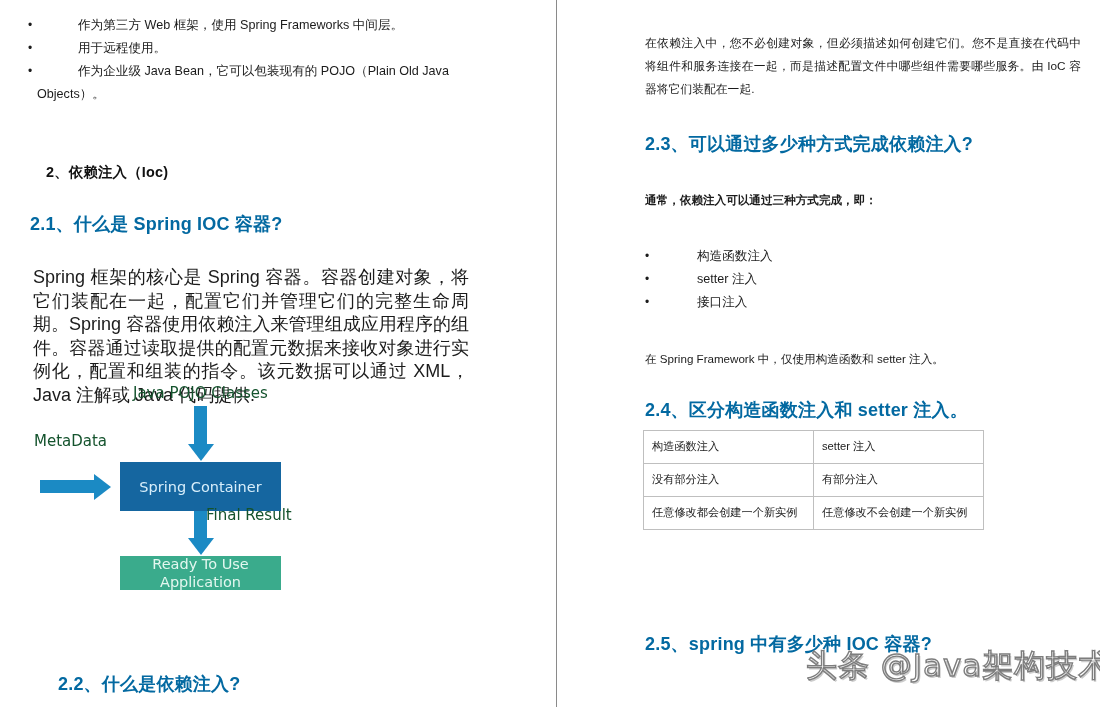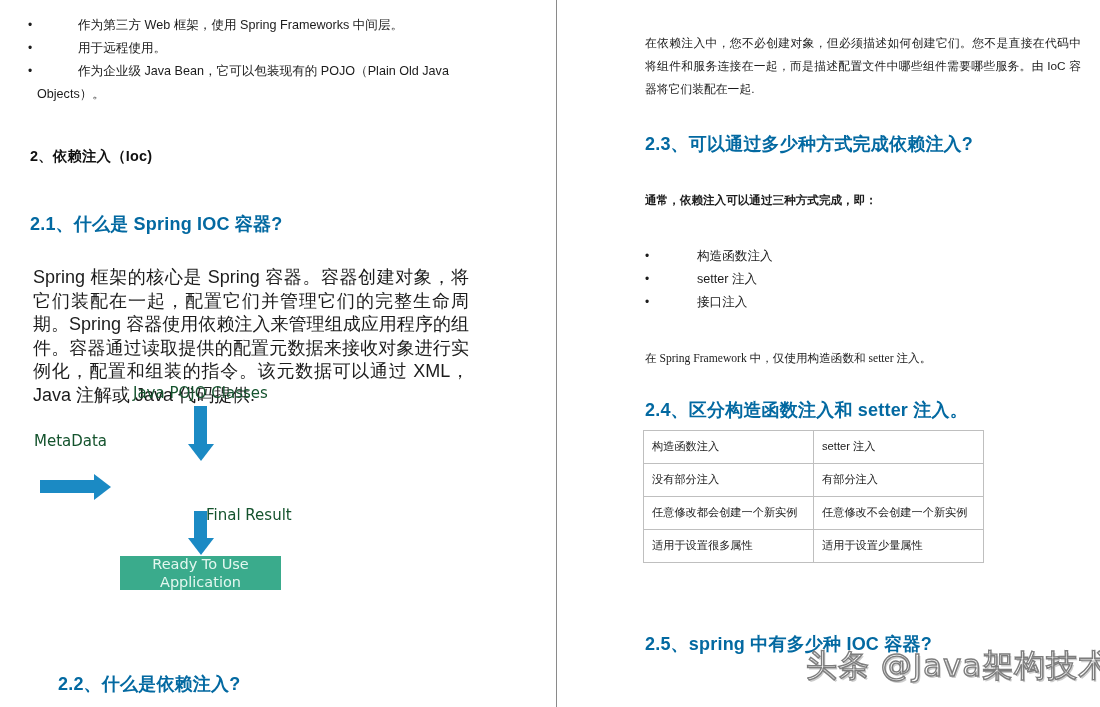--- a/index.html
+++ b/index.html
@@ -57,21 +57,21 @@
   .bullet-row .btext .cont {
     display: block;
     margin-left: -41px;
   }
 
   .h-main {
     font-size: 14.4px;
     font-weight: bold;
     letter-spacing: .2px;
     color: #111;
-    margin: 0;
+    margin: 16px;
   }
   .h-sub {
     font-size: 18px;
     font-weight: bold;
     letter-spacing: .2px;
     color: #0369a1;
     margin: 0;
   }
   .para {
     font-size: 18px;
@@ -100,21 +100,21 @@
   .L-h21      { position: absolute; left: 30px;  top: 212px; }
   .L-para     { position: absolute; left: 33px;  top: 266px; width: 436px; }
   .L-figure   { position: absolute; left: 28px;  top: 384px; width: 310px; height: 230px; }
   .L-h22      { position: absolute; left: 30px;  top: 672px; margin-left: 28px; }
 
   
   .R-para1    { position: absolute; left: 645px; top: 32px;  width: 436px; }
   .R-h23      { position: absolute; left: 645px; top: 132px; }
   .R-note1    { position: absolute; left: 645px; top: 190px; font-weight: bold; }
   .R-bullets  { position: absolute; left: 645px; top: 245px; width: 430px; }
-  .R-note2    { position: absolute; left: 645px; top: 349px; font-family: Liberation Serif, serif; }
+  .R-note2    { position: absolute; left: 645px; top: 349px; }
   .R-h24      { position: absolute; left: 645px; top: 398px; }
   .R-table    { position: absolute; left: 643px; top: 430px; width: 308px; }
   .R-h25      { position: absolute; left: 645px; top: 632px; }
   .watermark  { position: absolute; left: 806px; top: 645px; }
 
   
   table.cmp {
     border-collapse: collapse;
     width: 308px;
     table-layout: fixed;
@@ -236,20 +236,23 @@
 
         <span class="fig-label lbl-pojo">Java POJO Classes</span>
 
         <div class="arrow-shaft-v" style="left:166px; top:22px; height:40px; background:#1b8ac4;"></div>
         <div class="arrow-head-v" style="left:159.5px; top:60px; border-top:17px solid #1b8ac4;"></div>
 
         <span class="fig-label lbl-meta">MetaData</span>
         <div class="arrow-shaft-h" style="left:12px; top:96px; width:55px; background:#1b8ac4;"></div>
         <div class="arrow-head-h" style="left:66px; top:89.5px; border-left:17px solid #1b8ac4;"></div>
 
+        <div class="box box-container" style="background:#1566a0;">
+          <span>Spring Container</span>
+        </div>
 
         <span class="fig-label lbl-final">Final Result</span>
         <div class="arrow-shaft-v" style="left:166px; top:127px; height:29px; background:#1b8ac4;"></div>
         <div class="arrow-head-v" style="left:159.5px; top:154px; border-top:17px solid #1b8ac4;"></div>
 
         <div class="box box-app" style="background:#3aab8c;">
           <span><span>Ready To Use</span><br><span>Application</span></span>
         </div>
       </div>
     </div>
@@ -294,24 +297,20 @@
           <td class="c2">setter 注入</td>
         </tr>
         <tr>
           <td class="c1">没有部分注入</td>
           <td class="c2">有部分注入</td>
         </tr>
         <tr>
           <td class="c1">任意修改都会创建一个新实例</td>
           <td class="c2">任意修改不会创建一个新实例</td>
         </tr>
-        <tr>
-          <td class="c1">适用于设置很多属性</td>
-          <td class="c2">适用于设置少量属性</td>
-        </tr>
       </tbody>
     </table>
   </div>
 
   <h3 class="h-sub R-h25">2.5、spring 中有多少种 IOC 容器?</h3>
 
   <div class="watermark">
     <span class="wm-text">头条 @Java架构技术</span>
   </div>
 

